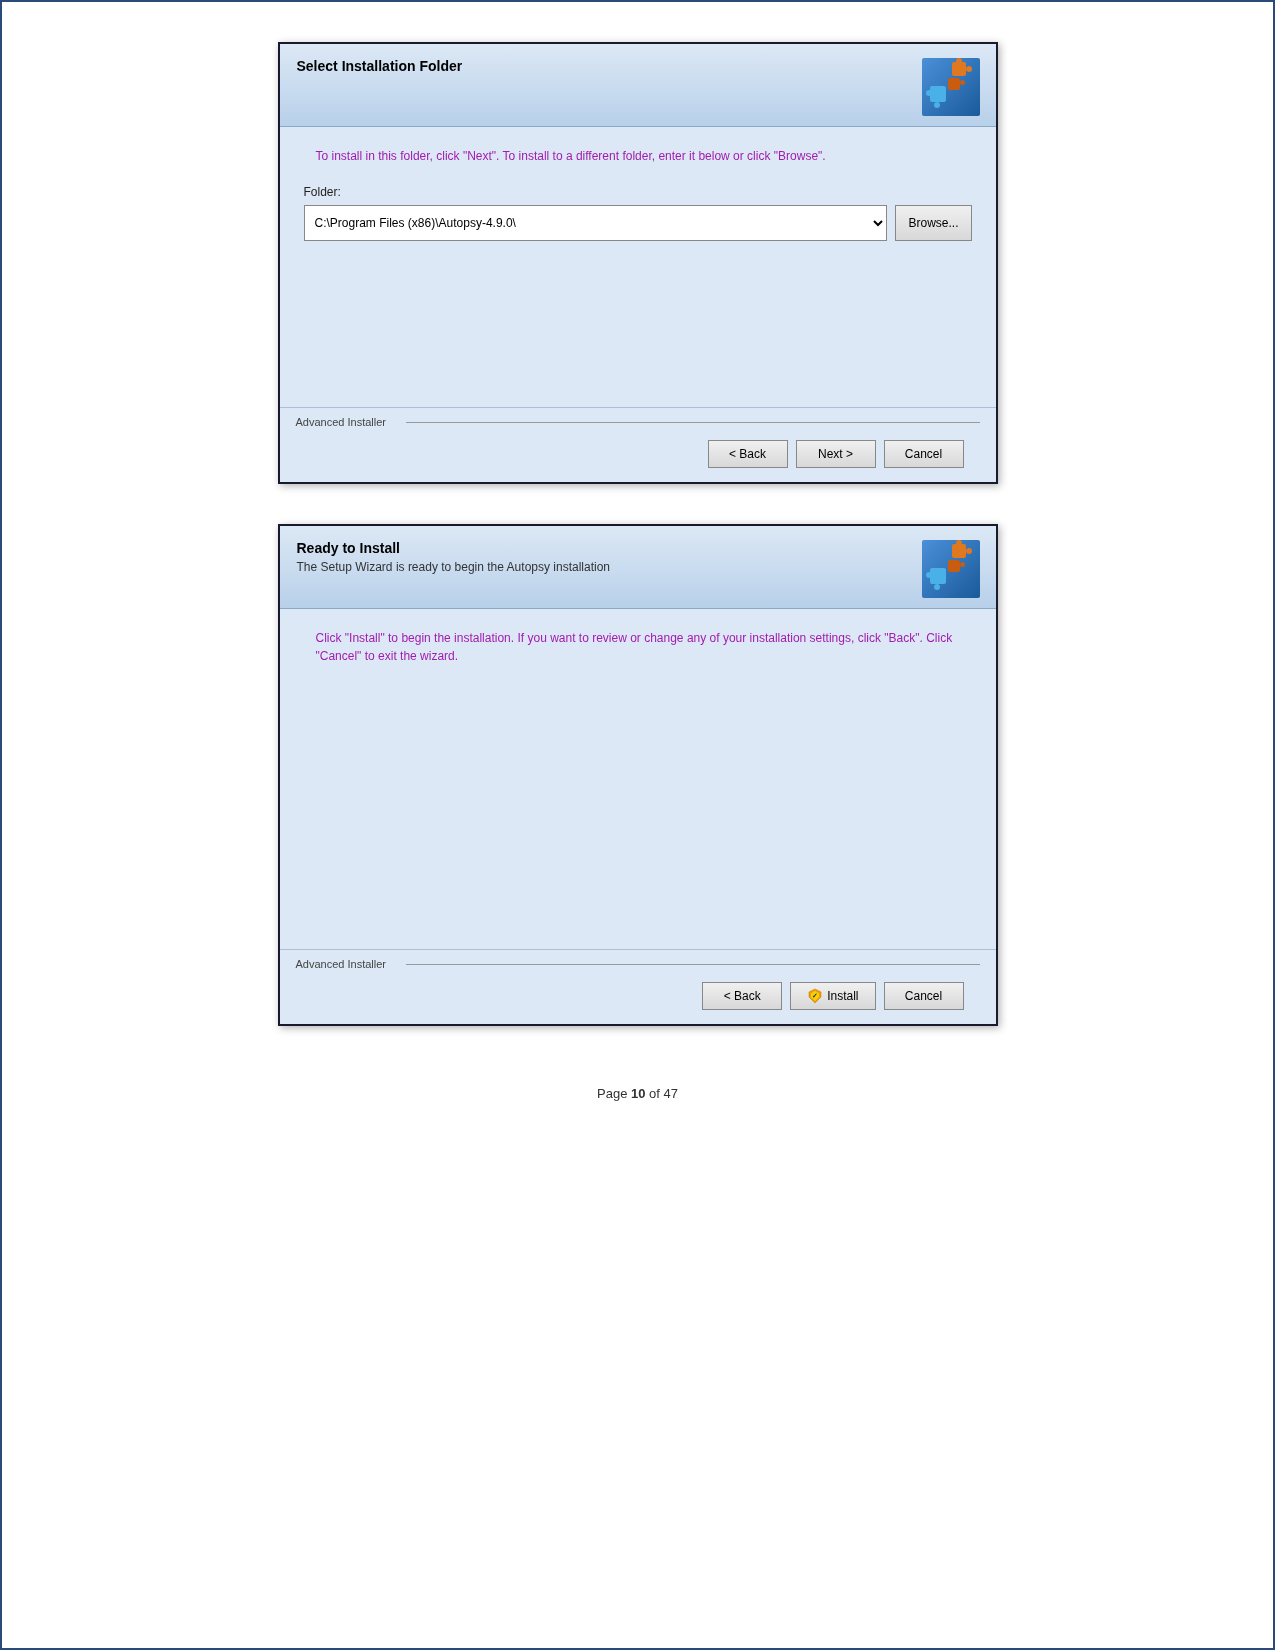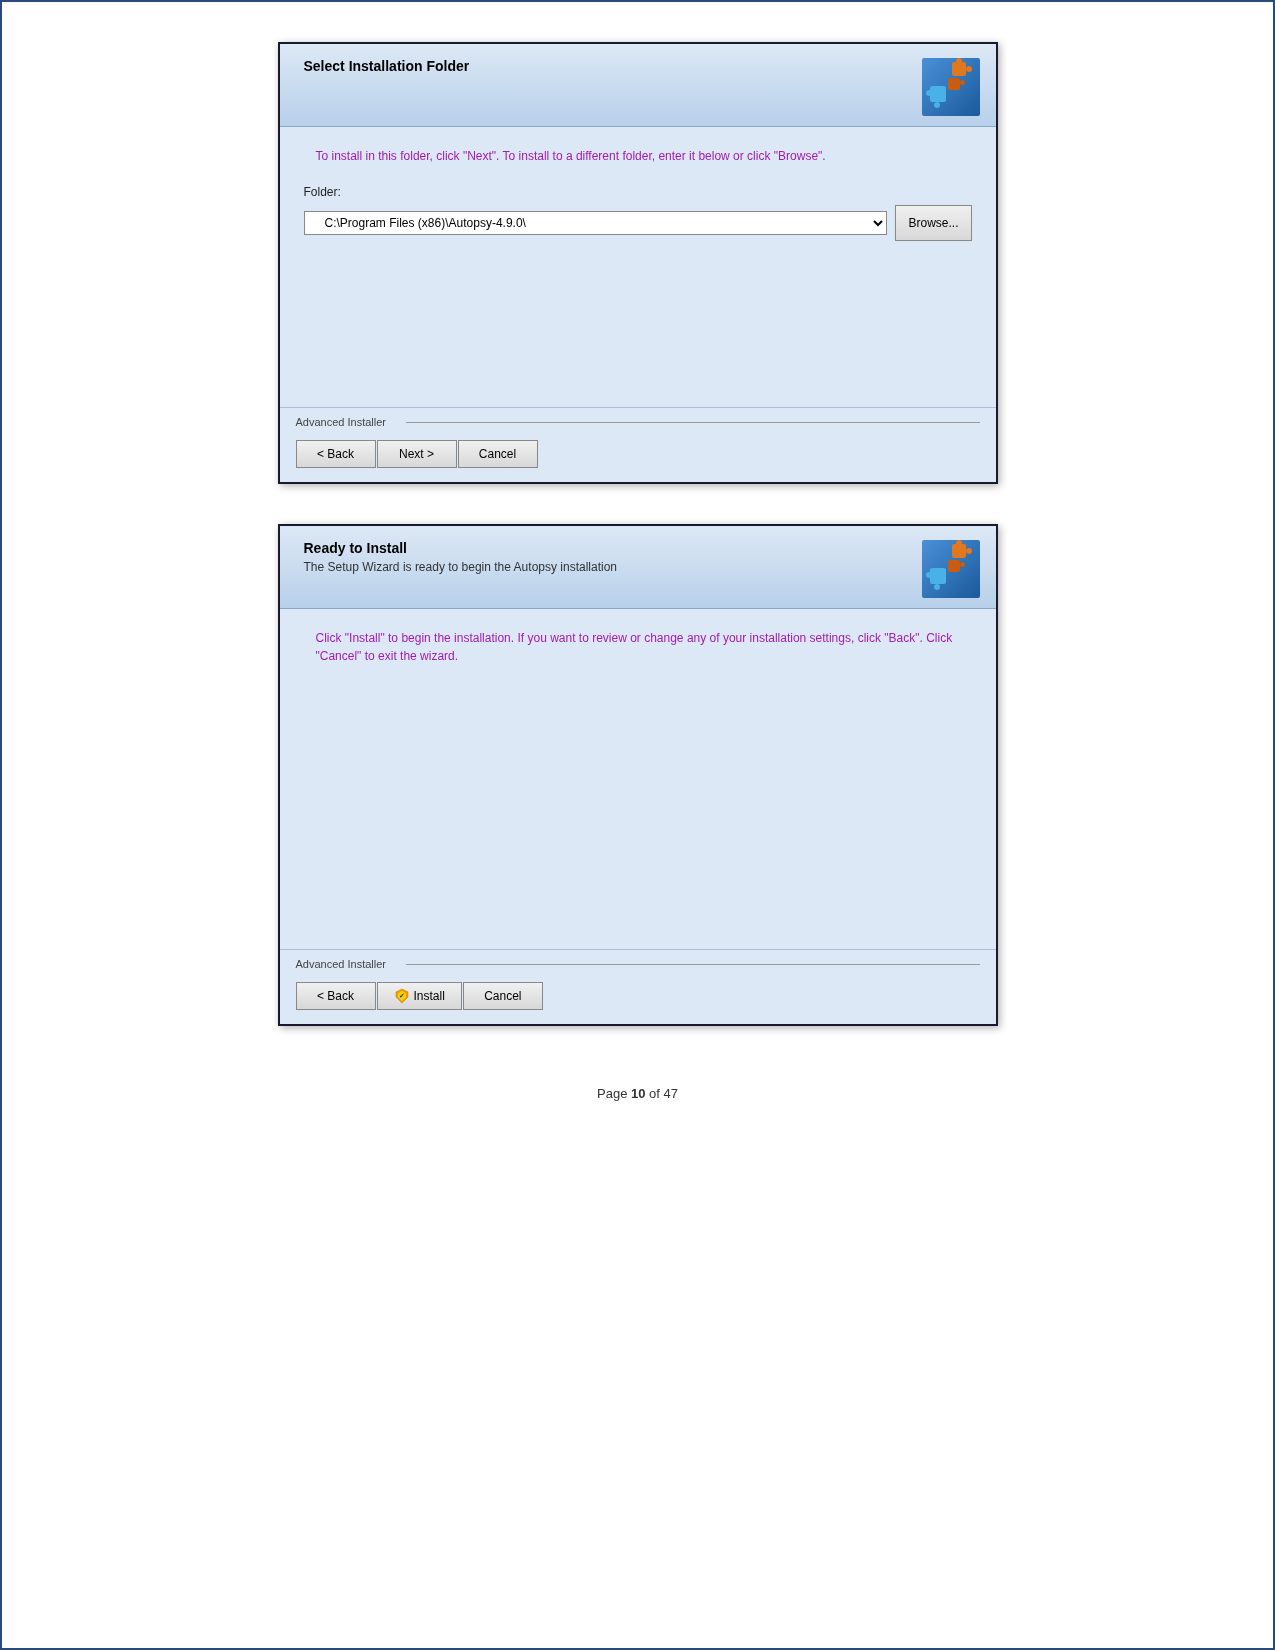--- a/index.html
+++ b/index.html
@@ -24,21 +24,21 @@
     
     .dialog {
       width: 720px;
       border: 2px solid #1a1a2e;
       background: #ffffff;
       box-shadow: 2px 2px 8px rgba(0,0,0,0.3);
     }
 
     .dialog-header {
       background: linear-gradient(to bottom, #dce8f5, #b8d0ea);
-      padding: 14px 16px 10px 24px;
+      padding: 14px 16px 10px 17px;
       display: flex;
       justify-content: space-between;
       align-items: flex-start;
       border-bottom: 1px solid #8aa8c8;
     }
 
     .dialog-header-text {
       flex: 1;
     }
 
@@ -81,25 +81,25 @@
     }
 
     .folder-row {
       display: flex;
       align-items: center;
       gap: 8px;
     }
 
     .folder-select {
       flex: 1;
-      height: 24px;
+      height: 36px;
       border: 1px solid #888;
       background: #fff;
       font-size: 12px;
-      padding: 2px 16px;
+      padding: 2px 6px;
       appearance: auto;
     }
 
     .browse-button {
       height: 36px;
       padding: 0 12px;
       border: 1px solid #888;
       background: linear-gradient(to bottom, #f0f0f0, #d8d8d8);
       font-size: 12px;
       cursor: pointer;
@@ -126,21 +126,22 @@
     }
 
     .advanced-installer-line {
       flex: 1;
       height: 1px;
       background: #999;
     }
 
     .footer-buttons {
       display: flex;
-      gap: 1px;
+      justify-content: flex-end;
+      gap: 8px;
       padding: 4px 16px 6px 0;
     }
 
     .nav-button {
       height: 28px;
       min-width: 80px;
       padding: 0 16px;
       border: 1px solid #888;
       background: linear-gradient(to bottom, #f0f0f0, #d8d8d8);
       font-size: 12px;

